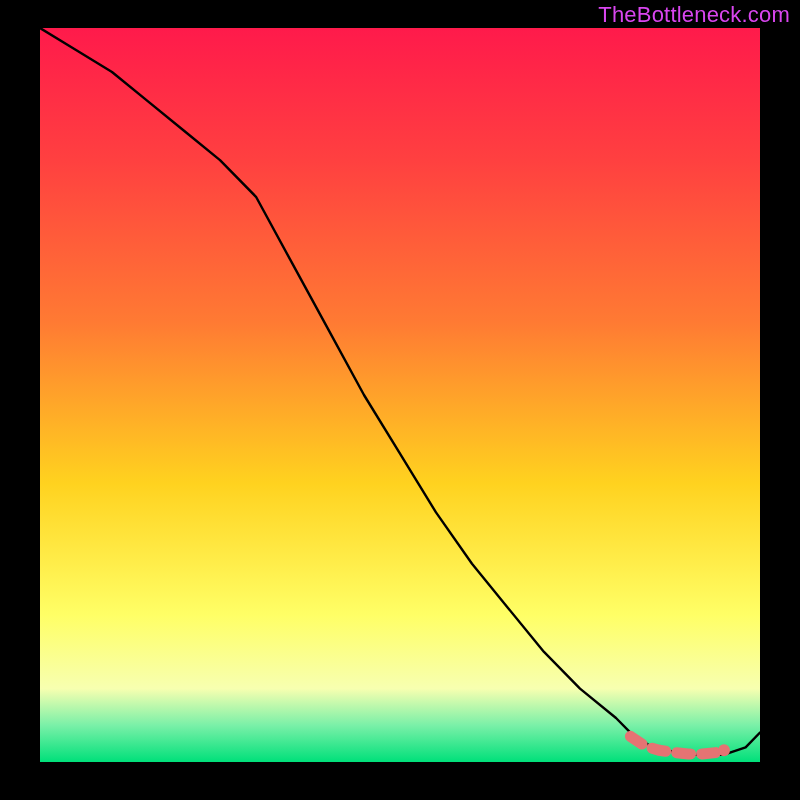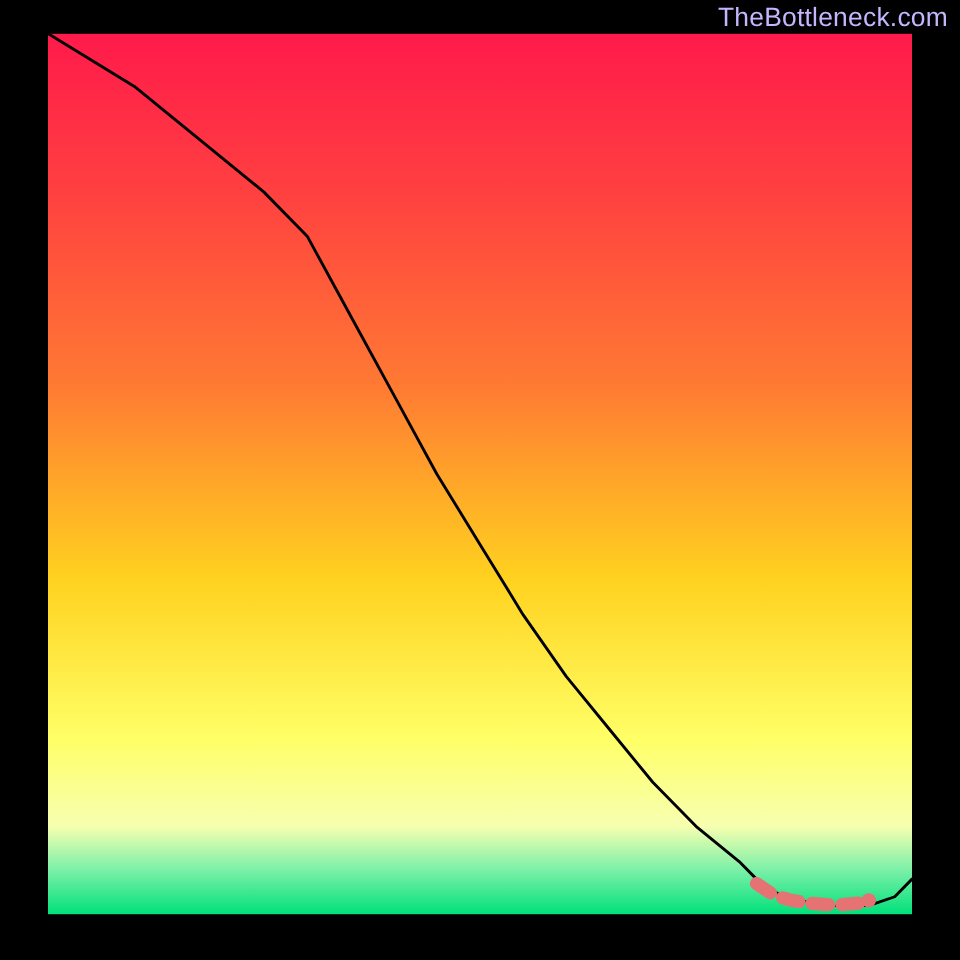--- a/index.html
+++ b/index.html
@@ -14,21 +14,21 @@
   .frame {
     position: relative;
     width: 800px;
     height: 800px;
     background: #000;
   }
   .watermark {
     position: absolute;
     top: 2px;
     right: 10px;
-    color: #c4b5fd;
+    color: #d946ef;
     font-size: 22px;
     font-weight: 500;
     letter-spacing: 0.2px;
     z-index: 10;
   }
   .plot {
     position: absolute;
     left: 40px;
     top: 28px;
     width: 720px;

